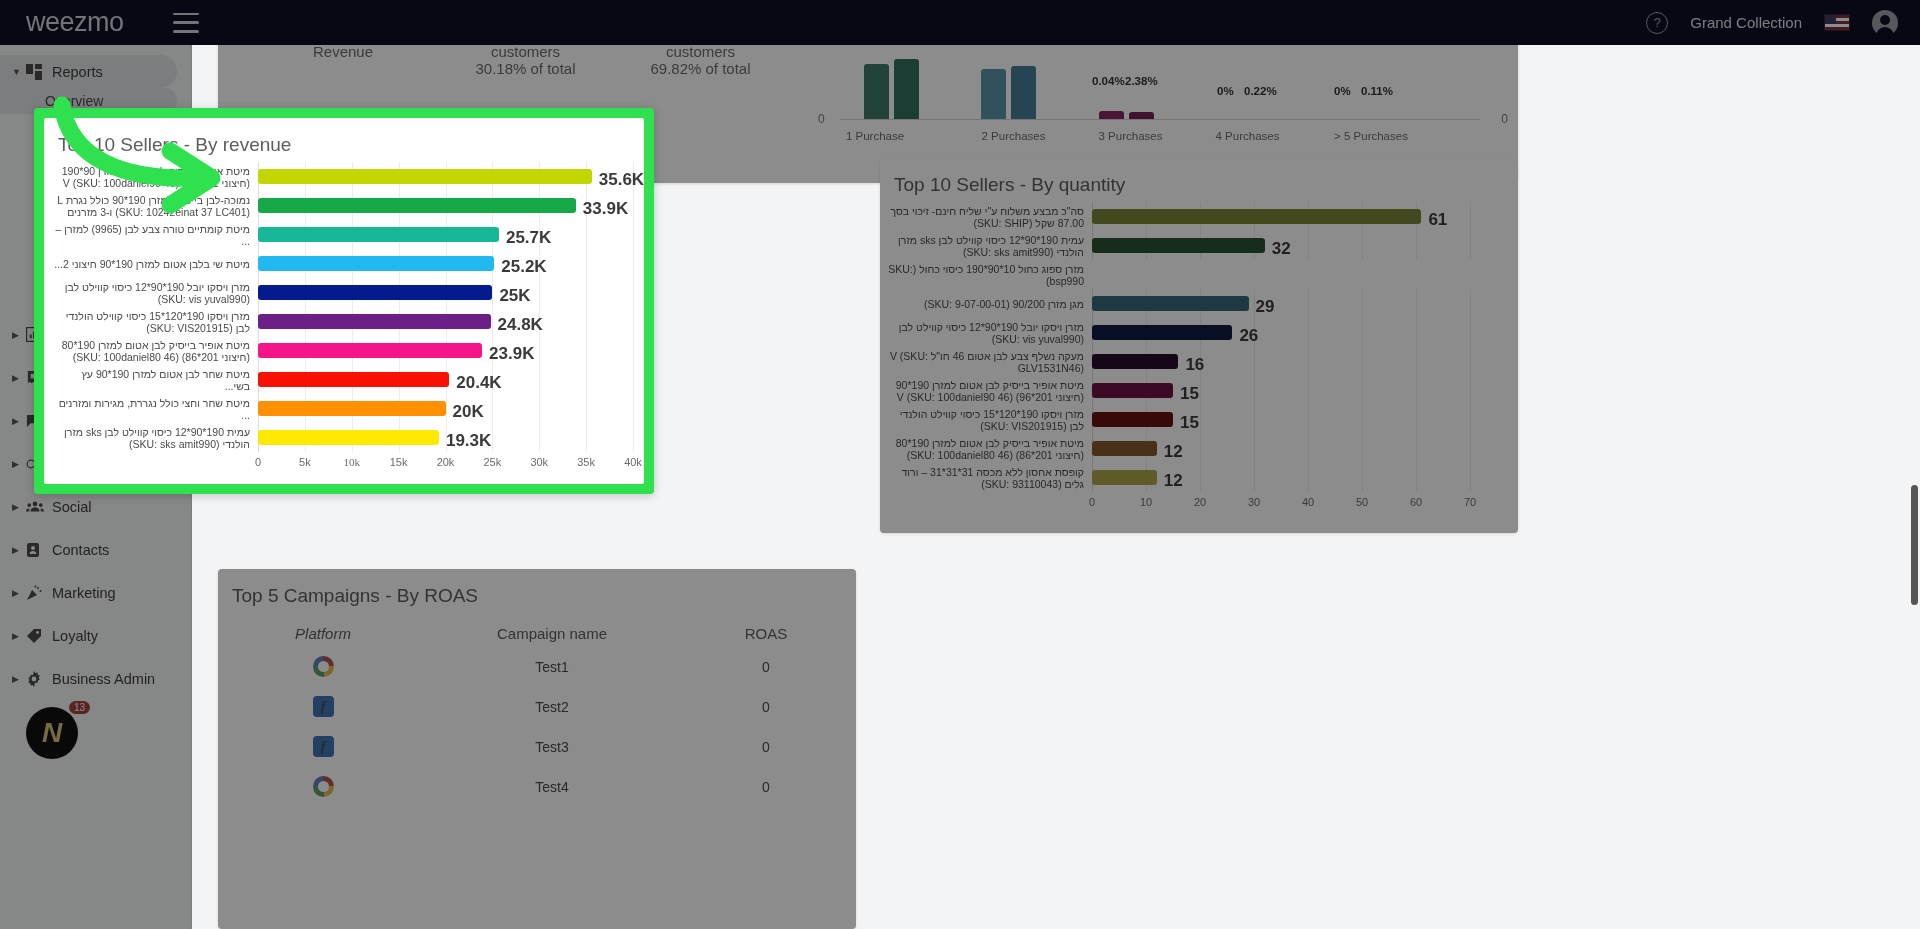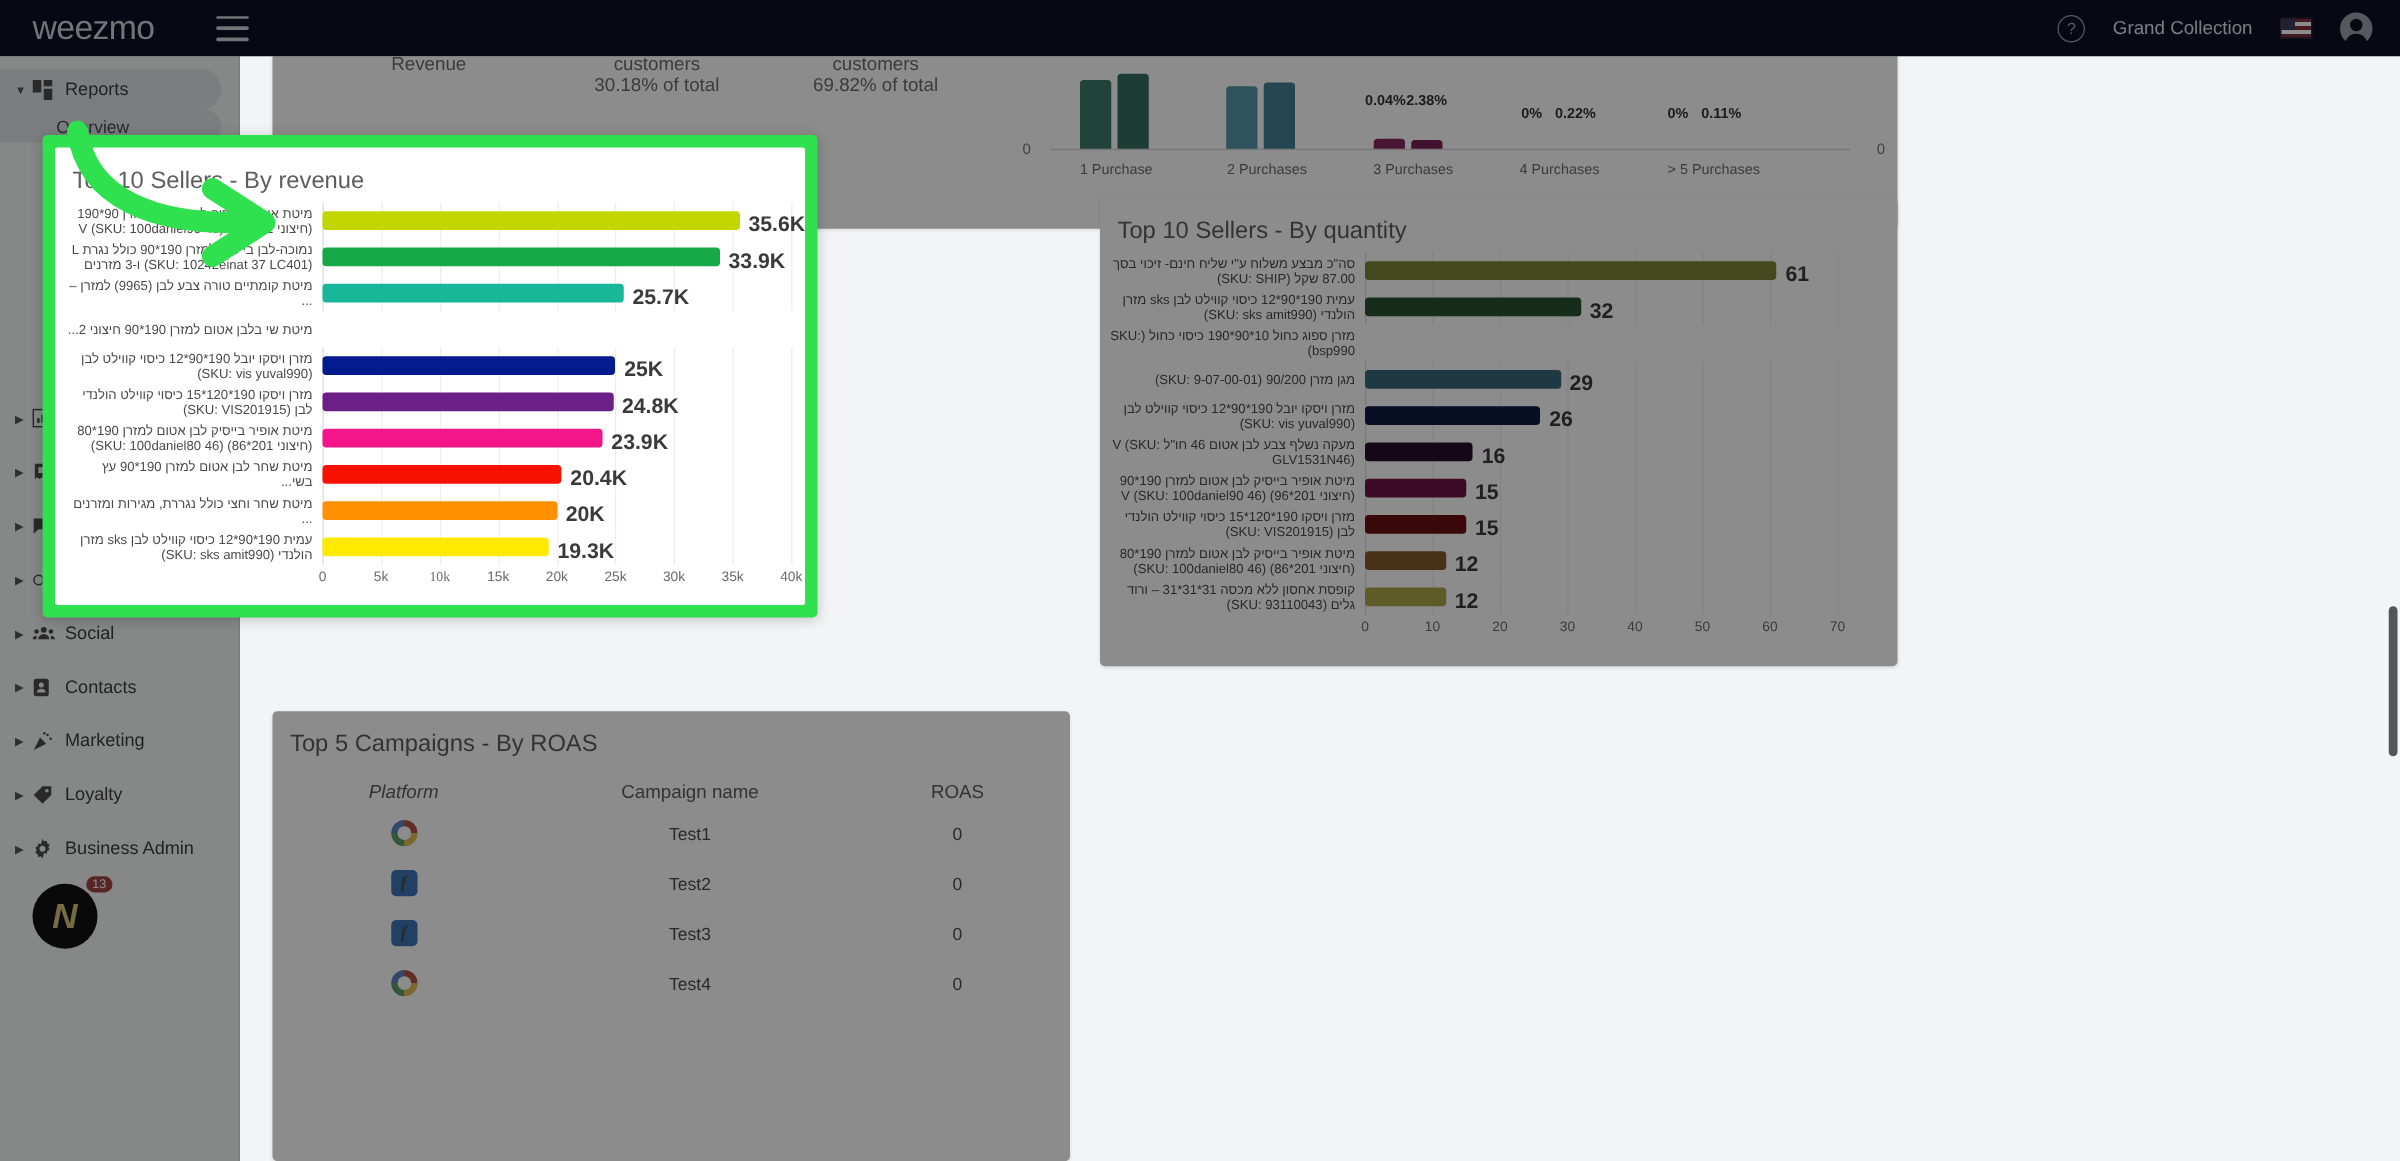--- a/index.html
+++ b/index.html
@@ -317,21 +317,21 @@
 
         <div class="minichart">
           <div class="mini-axis"></div>
           <div class="mini-zero">0</div>
           <div class="mini-zero-r">0</div>
 
           <div class="mini-group" style="left:46px">
             <div class="mini-bar" style="height:55px;background:#17856b"></div>
             <div class="mini-bar" style="height:60px;background:#0e7a5c"></div>
           </div>
-          <div class="mini-label" style="left:30px;width:90px">1 Purchase</div>
+          <div class="mini-label" style="left:12px;width:90px">1 Purchase</div>
 
           <div class="mini-group" style="left:163px">
             <div class="mini-bar" style="height:50px;background:#2b9ec4"></div>
             <div class="mini-bar" style="height:53px;background:#1b86ad"></div>
           </div>
           <div class="mini-label" style="left:148px;width:95px">2 Purchases</div>
 
           <div class="mini-group" style="left:281px">
             <div class="mini-bar" style="height:8px;background:#c0157a"></div>
             <div class="mini-bar" style="height:7px;background:#a8106c"></div>
@@ -597,20 +597,33 @@
               <div class="gridline" style="left: 234.375px;"></div>
               <div class="gridline" style="left: 281.25px;"></div>
               <div class="gridline" style="left: 328.125px;"></div>
               <div class="gridline" style="left: 375px;"></div>
               <div class="bc-bar" style="width: 240.937px; background: rgb(24, 183, 154);"></div>
               <div class="bc-val" style="left: 247.937px;">25.7K</div>
             </div>
           </div>
           <div class="bc-row">
             <div class="bc-label" style="width: 204px;">מיטת שי בלבן אטום למזרן 190*90 חיצוני 2...</div>
+            <div class="bc-track">
+              <div class="axisline" style="left: 0px;"></div>
+              <div class="gridline" style="left: 46.875px;"></div>
+              <div class="gridline" style="left: 93.75px;"></div>
+              <div class="gridline" style="left: 140.625px;"></div>
+              <div class="gridline" style="left: 187.5px;"></div>
+              <div class="gridline" style="left: 234.375px;"></div>
+              <div class="gridline" style="left: 281.25px;"></div>
+              <div class="gridline" style="left: 328.125px;"></div>
+              <div class="gridline" style="left: 375px;"></div>
+              <div class="bc-bar" style="width: 236.25px; background: rgb(34, 184, 240);"></div>
+              <div class="bc-val" style="left: 243.25px;">25.2K</div>
+            </div>
           </div>
           <div class="bc-row">
             <div class="bc-label" style="width: 204px;">מזרן ויסקו יובל 190*90*12 כיסוי קווילט לבן (SKU: vis yuval990)</div>
             <div class="bc-track">
               <div class="axisline" style="left: 0px;"></div>
               <div class="gridline" style="left: 46.875px;"></div>
               <div class="gridline" style="left: 93.75px;"></div>
               <div class="gridline" style="left: 140.625px;"></div>
               <div class="gridline" style="left: 187.5px;"></div>
               <div class="gridline" style="left: 234.375px;"></div>

